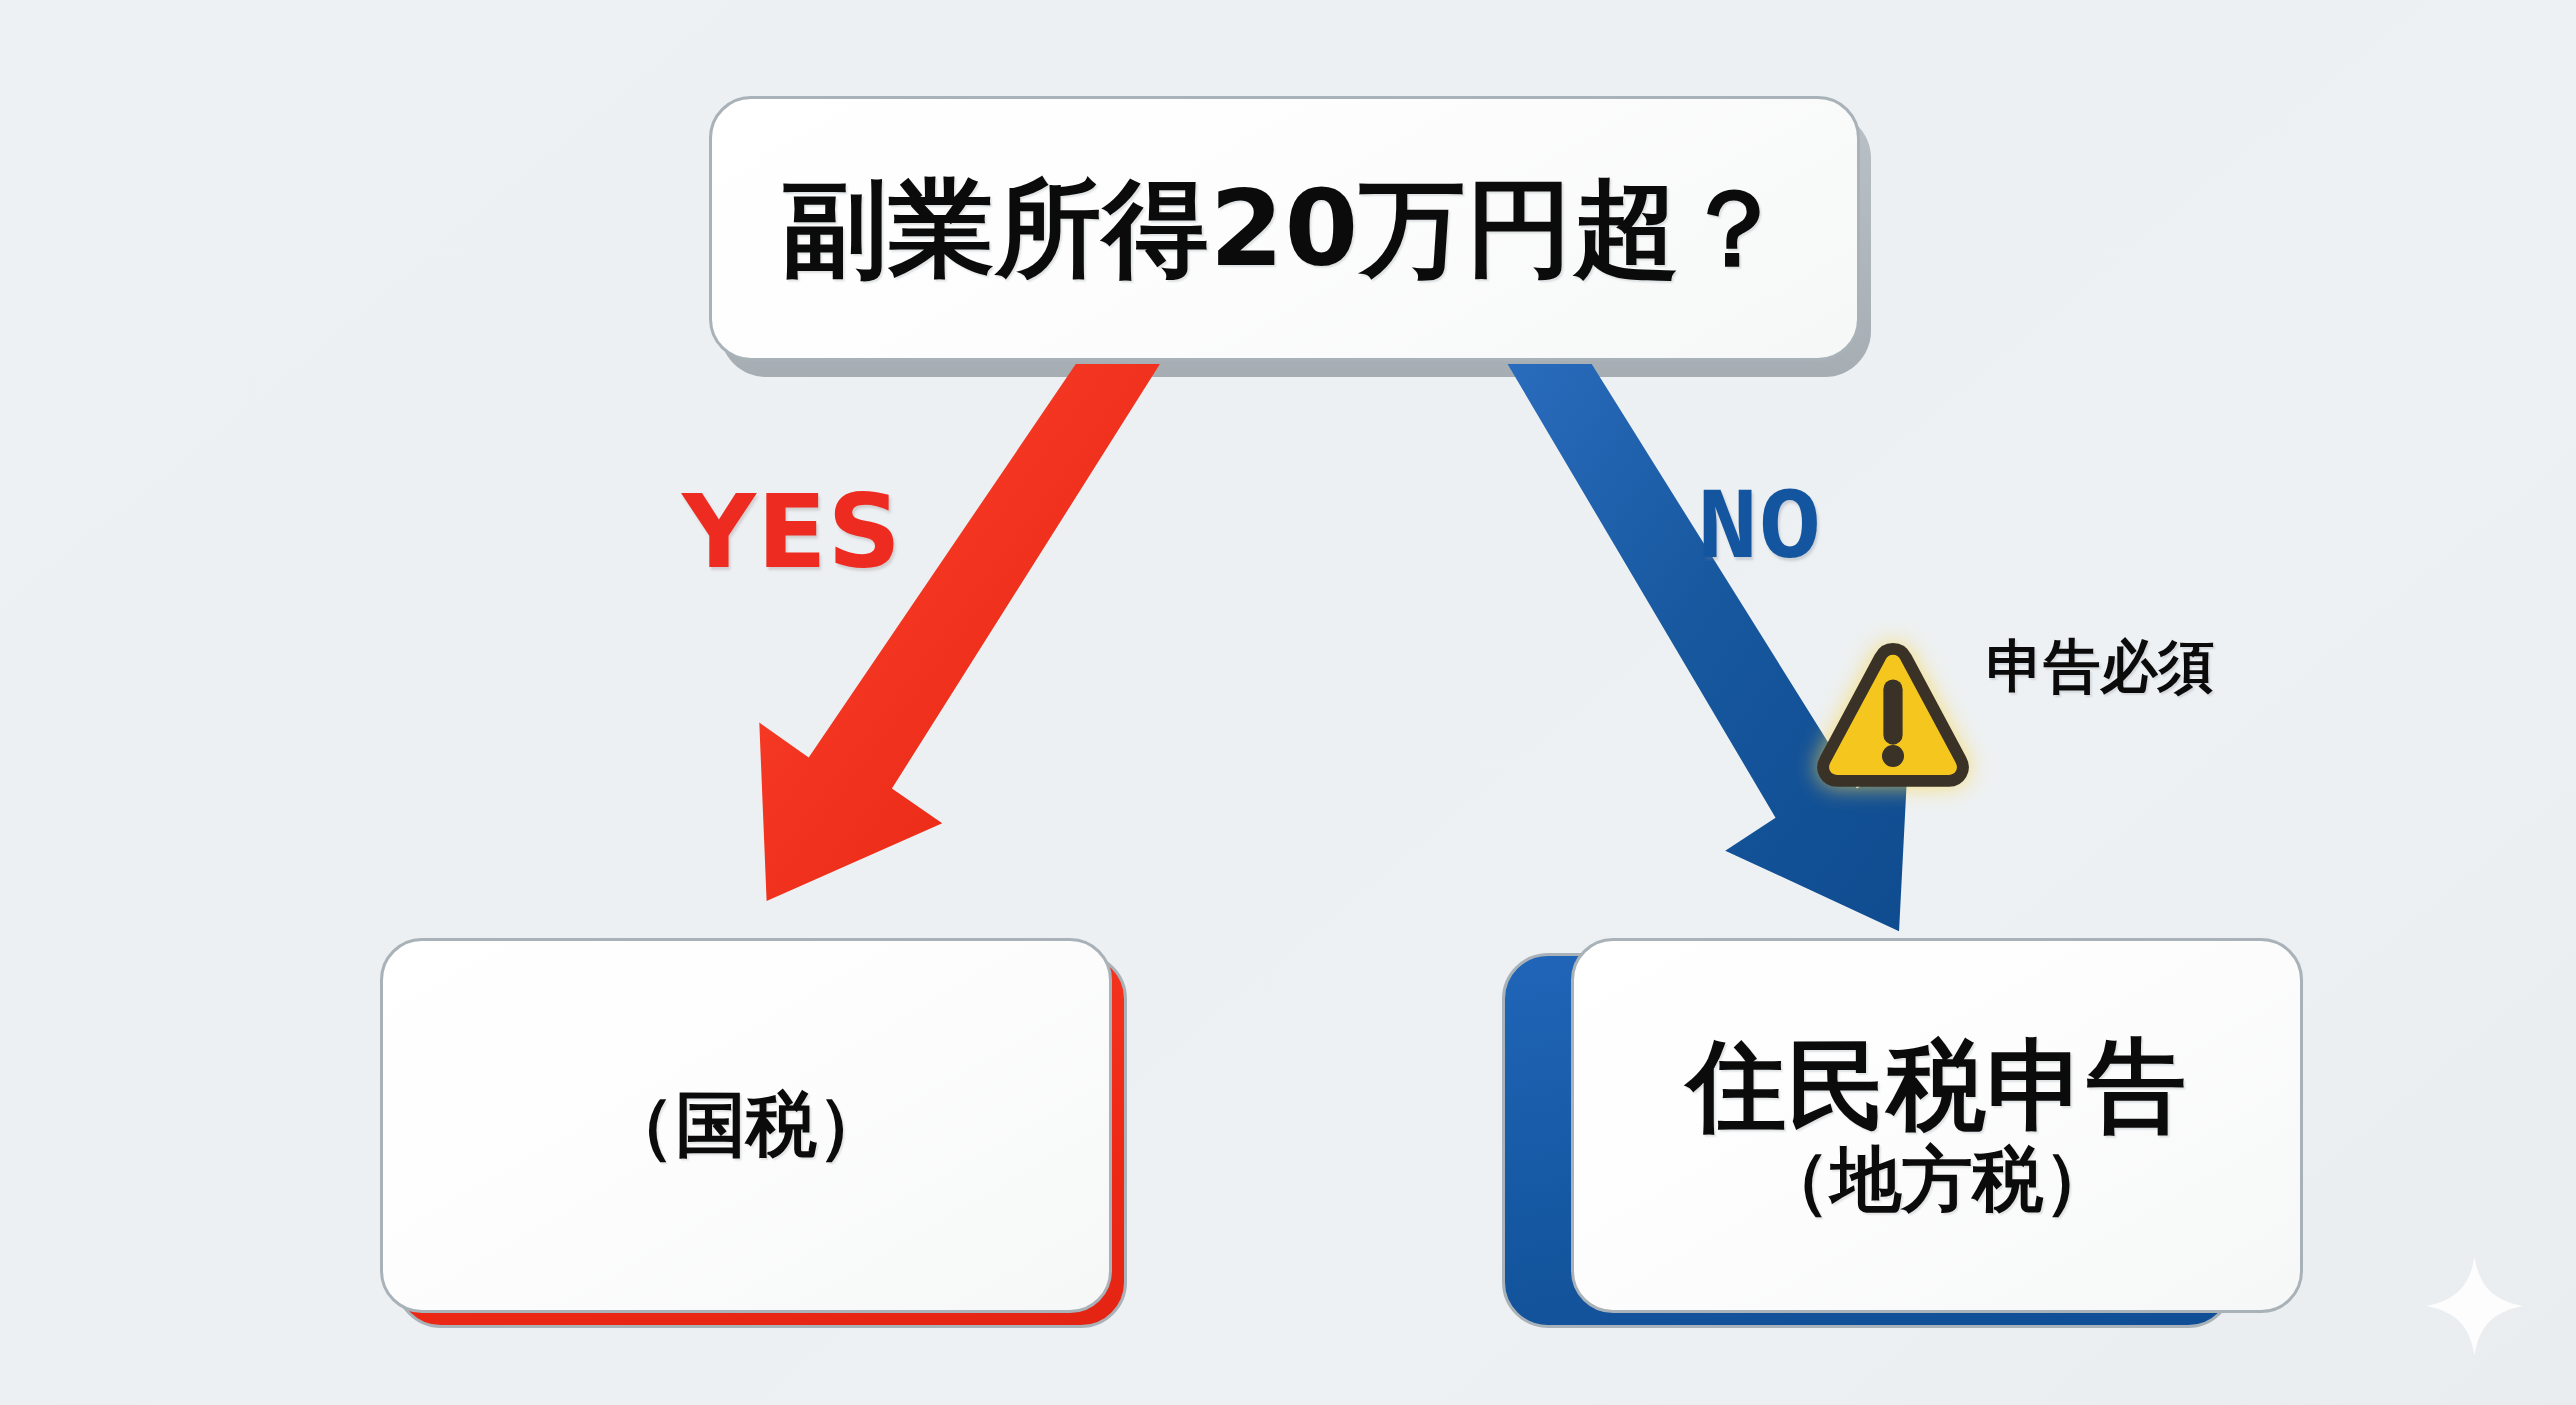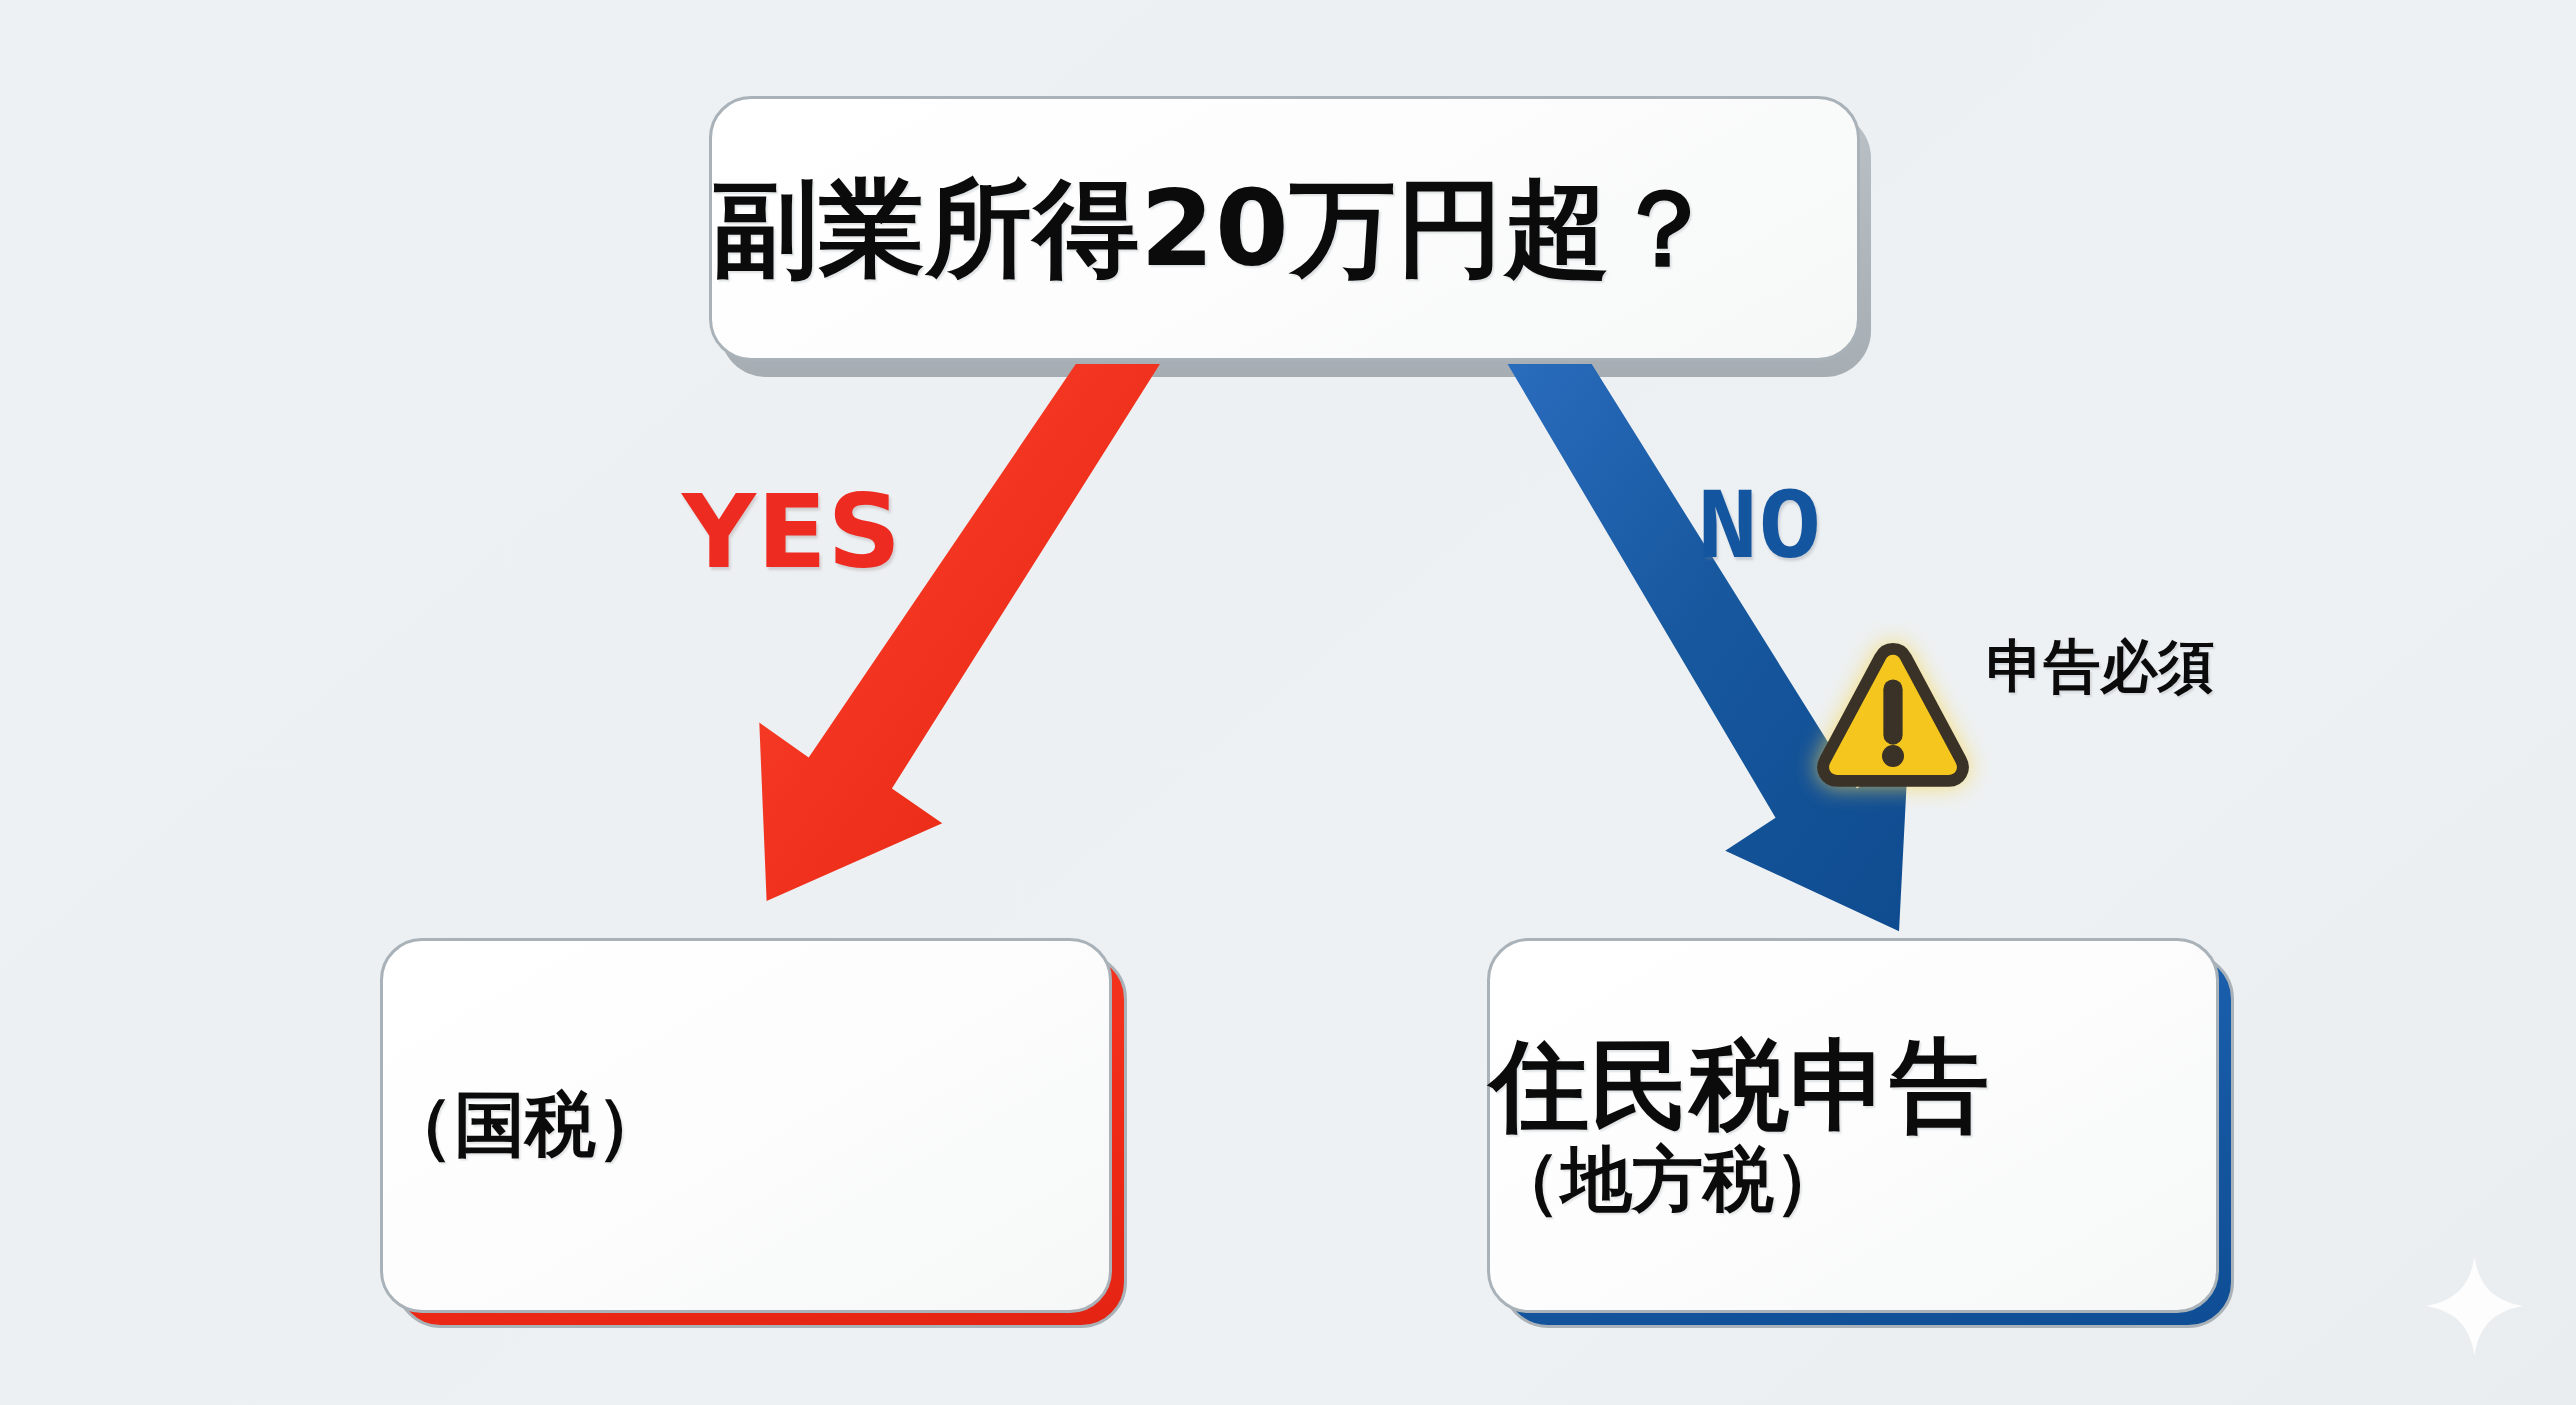--- a/index.html
+++ b/index.html
@@ -22,21 +22,21 @@
 
   
   .card {
     position: absolute;
     background: linear-gradient(150deg, #ffffff 0%, #fdfdfd 45%, #f6f7f7 100%);
     border: 3.7px solid #a9b2b8;
     border-radius: 42px;
     box-sizing: border-box;
     display: flex;
     flex-direction: column;
-    align-items: flex-start;
+    align-items: center;
     justify-content: center;
     z-index: 6;
   }
   .card-shadow {
     position: absolute;
     border-radius: 46px;
     z-index: 4;
   }
 
   .card-title {
@@ -85,21 +85,21 @@
     top: 953px;
     width: 732px;
     height: 375px;
     background: linear-gradient(170deg, #f73b24 0%, #ef2a16 60%, #e42413 100%);
     border: 3.7px solid #a9b2b8;
     box-sizing: border-box;
   }
 
   
   #result-right-box {
-    left: 1487px;
+    left: 1571px;
     top: 938px;
     width: 732px;
     height: 375px;
   }
   #result-right-box .card-title { font-size: 99px; margin-bottom: 5.5px; }
   #result-right-box .card-sub  { font-size: 71px; }
   #result-right-shadow {
     left: 1502px;
     top: 953px;
     width: 732px;

